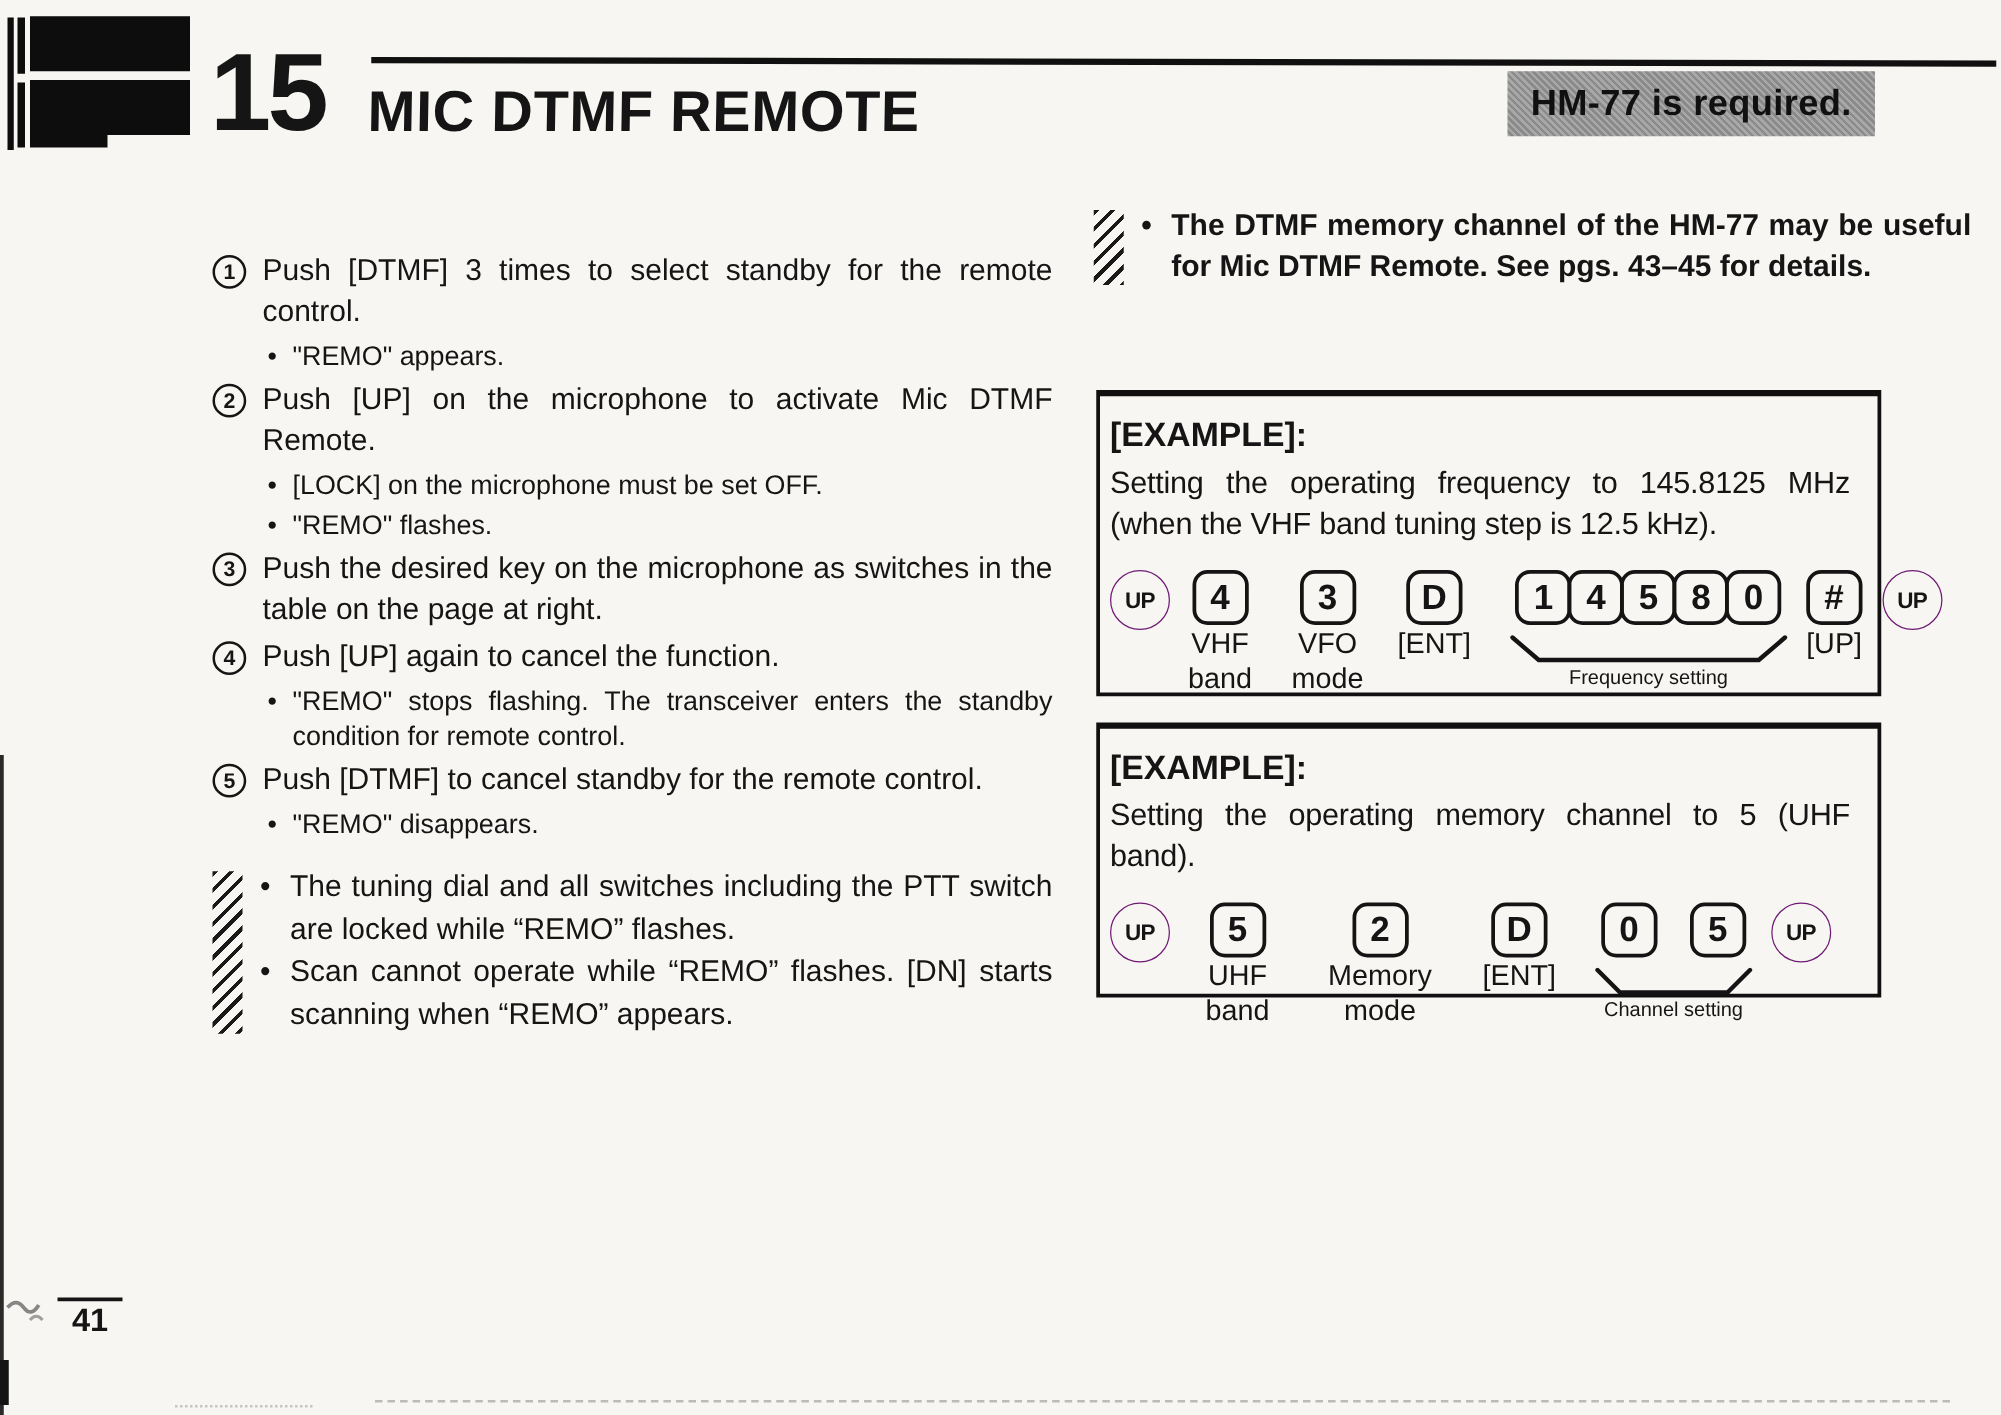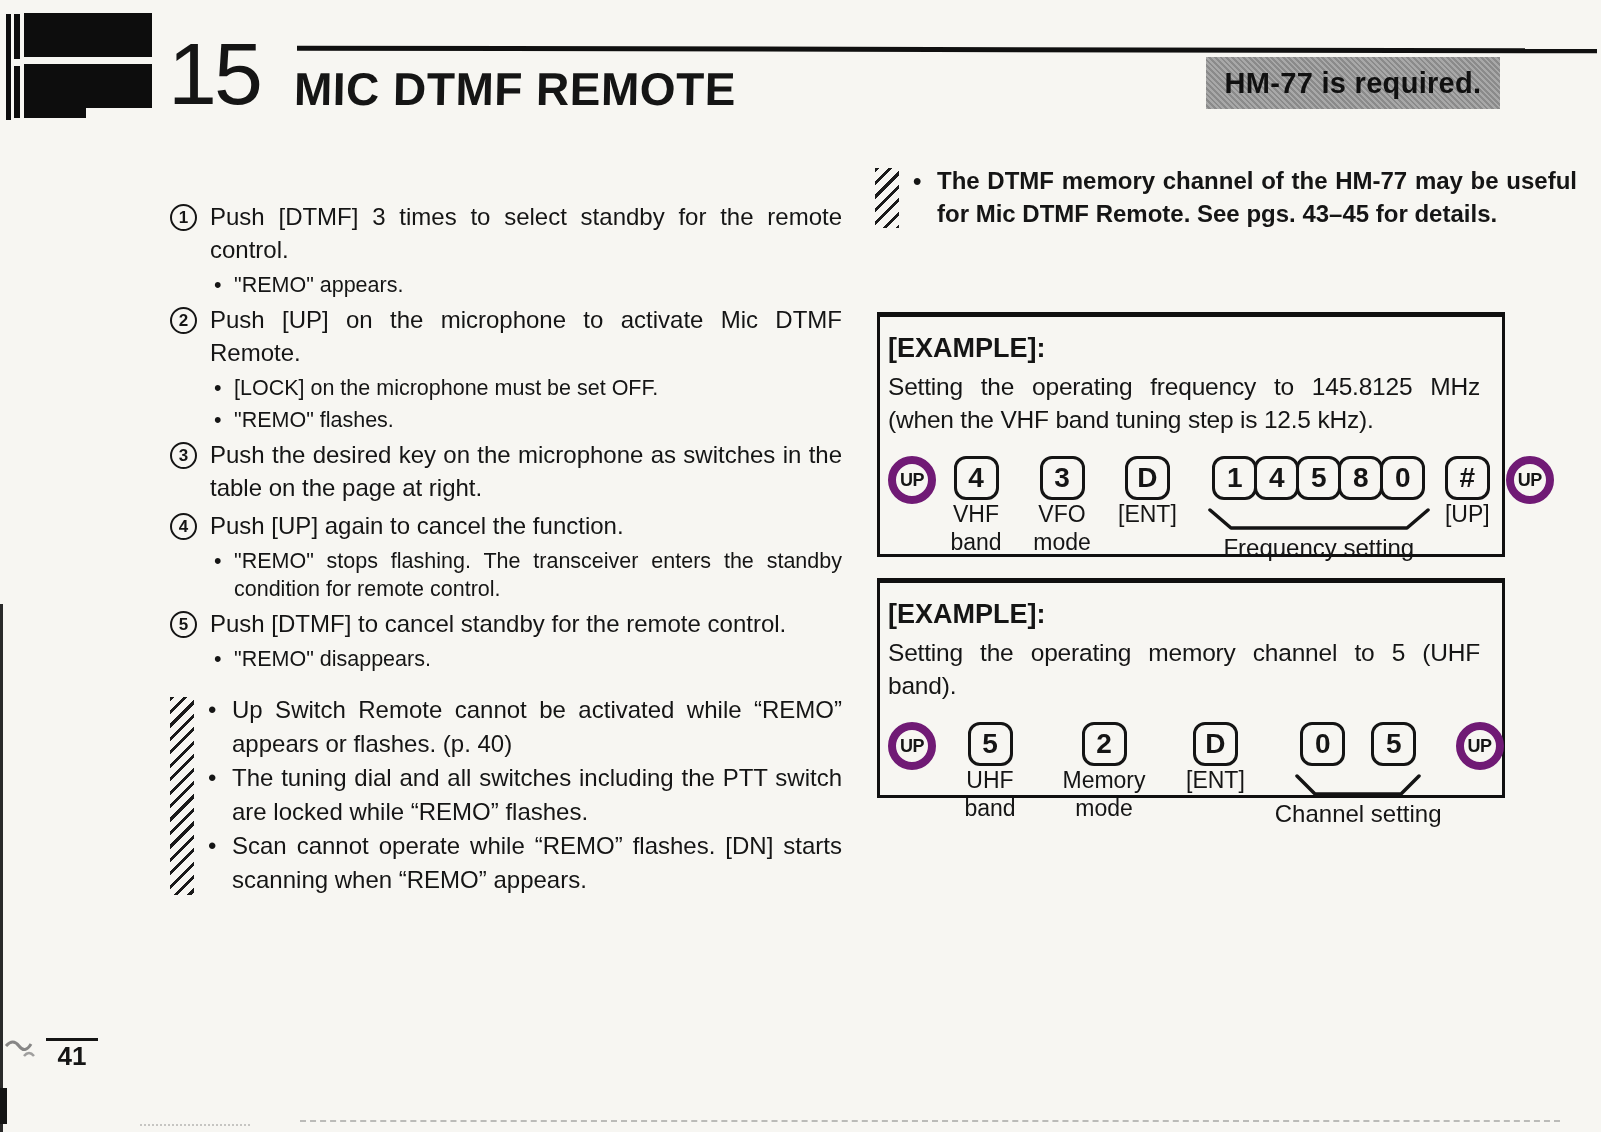--- a/index.html
+++ b/index.html
@@ -6,21 +6,21 @@
   body{
     width:1601px;height:1132px;position:relative;overflow:hidden;
     background:#f7f6f2;color:#151515;
     font-family:"Liberation Sans","DejaVu Sans",sans-serif;
     -webkit-font-smoothing:antialiased;
   }
   .abs{position:absolute;}
 
   
   .tabbar{background:#0d0d0d;}
-  .chapter-num{left:168px;top:30px;font-size:88px;font-weight:400;letter-spacing:-3px;line-height:1;}
+  .chapter-num{left:168px;top:30px;font-size:88px;font-weight:700;letter-spacing:-3px;line-height:1;}
   .header-rule{left:297px;top:47px;width:1300px;height:5px;background:#101010;transform:rotate(.12deg);}
   .page-title{left:294px;top:62px;font-size:46px;font-weight:700;letter-spacing:.5px;transform:skewX(-1deg);}
   .badge{
     left:1206px;top:57px;width:294px;height:52px;
     background:#9a9a9a;
     background-image:repeating-linear-gradient(45deg,rgba(255,255,255,.14) 0 2px,rgba(0,0,0,.10) 2px 4px);
     display:flex;align-items:center;justify-content:center;
     font-size:29px;font-weight:700;color:#101010;letter-spacing:.3px;
   }
 
@@ -57,36 +57,36 @@
     padding:14px 22px 10px 8px;background:transparent;
   }
   .ex1{top:312px;height:245px;}
   .ex2{top:578px;height:220px;}
   .exhead{font-size:27px;font-weight:700;margin:2px 0 6px 0;}
   .exdesc{font-size:24.5px;line-height:33px;letter-spacing:-.2px;text-align:justify;margin:0;}
 
   .keypad{display:flex;align-items:flex-start;margin-top:20px;}
   .kcol{display:flex;flex-direction:column;align-items:center;}
   .kcircle{
-    width:48px;height:48px;box-sizing:border-box;border:8px solid #701a75;border-radius:50%;
+    width:48px;height:48px;box-sizing:border-box;border:1px solid #701a75;border-radius:50%;
     display:flex;align-items:center;justify-content:center;
     font-size:18px;font-weight:700;letter-spacing:-.5px;
   }
   .kkey{
     width:45px;height:44px;box-sizing:border-box;border:3px solid #141414;border-radius:12px;
     display:flex;align-items:center;justify-content:center;
     font-size:28px;font-weight:700;background:transparent;
   }
   .krow{display:flex;}
   .kgroup .kkey + .kkey{margin-left:-3px;}
   .krow2{display:flex;gap:26px;}
   .kcap{font-size:23px;line-height:28px;margin-top:0;text-align:center;}
   .w64{width:64px;}
   .w104{width:104px;}
-  .gcap{font-size:24px;white-space:nowrap;margin-top:2px;}
+  .gcap{font-size:16px;white-space:nowrap;margin-top:2px;}
   .brace{margin-top:8px;display:block;}
   
   .mr8{margin-right:8px;}.mr14{margin-right:14px;}.mr16{margin-right:16px;}.mr22{margin-right:22px;}.mr24{margin-right:24px;}
   .mr30{margin-right:30px;}
 
   
   .pn-rule{left:46px;top:1038px;width:52px;height:3px;background:#151515;}
   .pn{left:46px;top:1041px;width:52px;text-align:center;font-size:26px;font-weight:700;}
   .edge1{left:0;top:604px;width:3px;height:528px;background:#2a2a2a;}
   .edge2{left:0;top:1088px;width:7px;height:36px;background:#141414;}
@@ -141,21 +141,20 @@
 
     <div class="step">
       <span class="stepnum">5</span>
       <span>Push [DTMF] to cancel standby for the remote control.</span>
     </div>
     <div class="sbul">"REMO" disappears.</div>
   </div>
 
   <div class="note leftnote">
     <div class="hatch"></div>
-    <div class="nbul">Up Switch Remote cannot be activated while “REMO” appears or flashes. (p. 40)</div>
     <div class="nbul">The tuning dial and all switches including the PTT switch are locked while “REMO” flashes.</div>
     <div class="nbul">Scan cannot operate while “REMO” flashes.  [DN] starts scanning when “REMO” appears.</div>
   </div>
 </div>
 
 <div class="abs note rightnote">
   <div class="hatch"></div>
   <div class="nbul">The DTMF memory channel of the HM-77 may be useful for Mic DTMF Remote.  See pgs. 43–45 for details.</div>
 </div>
 

